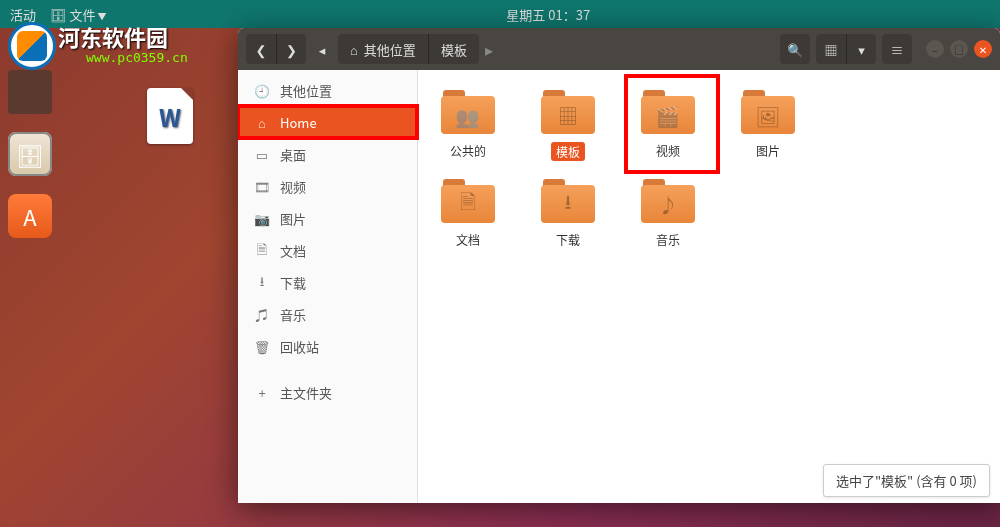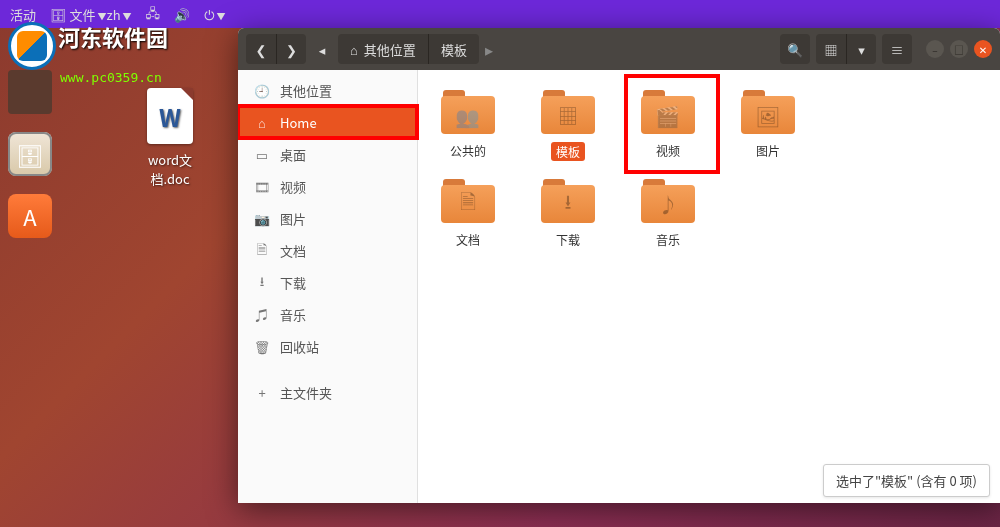--- a/index.html
+++ b/index.html
@@ -1,28 +1,28 @@
 <!DOCTYPE html>
 <html><head>
 <meta charset="utf-8">
 <style>
 * { margin: 0; padding: 0; box-sizing: border-box; font-family: "Noto Sans CJK SC", "Ubuntu", sans-serif; }
 body { width: 1000px; height: 527px; background: linear-gradient(135deg, #8b3a2e 0%, #a04530 30%, #8b2e52 70%, #6b2545 100%); overflow: hidden; position: relative; }
 
-.topbar { height: 28px; background: #6d28d9; color: #ddd; display: flex; align-items: center; padding: 0 10px; font-size: 13px; }
+.topbar { height: 28px; background: #0f766e; color: #ddd; display: flex; align-items: center; padding: 0 10px; font-size: 13px; }
 .topbar-left { display: flex; gap: 14px; align-items: center; }
 .topbar-center { flex: 1; text-align: center; }
 .topbar-right { display: flex; gap: 14px; align-items: center; }
 .drop-arrow { font-size: 9px; margin-left: 2px; }
 
 .watermark { position: absolute; top: 22px; left: 8px; z-index: 5; pointer-events: none; }
 .logo-circle { width: 48px; height: 48px; border-radius: 50%; border: 3px solid #0b6fb8; background: #fff; display: flex; align-items: center; justify-content: center; position: relative; overflow: hidden; }
 .logo-inner { width: 30px; height: 30px; background: linear-gradient(135deg, #ff8c00 50%, #0b6fb8 50%); border-radius: 6px; }
 .wm-text { color: #fff; font-size: 22px; font-weight: bold; text-shadow: 1px 1px 2px #000; position: absolute; left: 50px; top: -2px; white-space: nowrap; }
-.wm-url { color: #7fff00; font-size: 13px; position: absolute; left: 52px; top: 28px; white-space: nowrap; font-family: monospace; margin-top: 20px; }
+.wm-url { color: #7fff00; font-size: 13px; position: absolute; left: 78px; top: 28px; white-space: nowrap; font-family: monospace; }
 
 .dock { position: absolute; left: 0; top: 70px; width: 60px; display: flex; flex-direction: column; gap: 18px; align-items: center; }
 .dock-item { width: 44px; height: 44px; border-radius: 8px; display: flex; align-items: center; justify-content: center; font-size: 22px; color: #fff; position: relative; }
 .dock-files { background: linear-gradient(#f0e6d8, #d8c8a8); box-shadow: inset 0 0 0 2px #888; }
 .dock-soft { background: linear-gradient(#ff7b3a, #e65a1a); }
 
 .desktop-icon { position: absolute; top: 88px; left: 130px; width: 80px; text-align: center; color: #fff; font-size: 13px; text-shadow: 1px 1px 2px rgba(0,0,0,0.6); }
 .doc-icon { width: 46px; height: 56px; margin: 0 auto 6px; background: #fff; border-radius: 4px; display: flex; align-items: center; justify-content: center; font-size: 24px; font-weight: bold; color: #2b5797; box-shadow: 0 1px 3px rgba(0,0,0,0.4); position: relative; }
 .doc-icon::before { content: ""; position: absolute; top: 0; right: 0; border-style: solid; border-width: 0 12px 12px 0; border-color: transparent #8b3a2e transparent transparent; }
 
@@ -60,45 +60,39 @@
 .status { position: absolute; right: 10px; bottom: 6px; background: #fff; border: 1px solid #ccc; padding: 6px 12px; font-size: 13px; color: #444; border-radius: 3px; box-shadow: 0 1px 3px rgba(0,0,0,0.1); }
 </style>
 </head>
 <body>
 
 <div class="topbar">
   <div class="topbar-left">
     <span>活动</span>
     <span><span>🗄</span> <span>文件</span><span class="drop-arrow">▼</span></span>
   </div>
-  <div class="topbar-right">
-    <span><span>zh</span><span class="drop-arrow">▼</span></span>
-    <span>🖧</span>
-    <span>🔊</span>
-    <span>⏻<span class="drop-arrow">▼</span></span>
-  </div>
+  <div class="topbar-center">星期五 01：37</div>
 </div>
 
 <div class="watermark">
   <div class="logo-circle">
       <div class="logo-inner"></div>
     </div>
   <div class="wm-text">河东软件园</div>
   <div class="wm-url">www.pc0359.cn</div>
 </div>
 
 <div class="dock">
   <div class="dock-item" style="background:#5a3a2e;border-radius:4px;"></div>
   <div class="dock-item dock-files">🗄</div>
   <div class="dock-item dock-soft">A</div>
 </div>
 
 <div class="desktop-icon">
   <div class="doc-icon">W</div>
-  <div>word文档.doc</div>
 </div>
 
 <div class="fm-window">
   <div class="fm-header">
     <div class="hdr-btn-group">
       <div class="hdr-btn">❮</div>
       <div class="hdr-btn">❯</div>
     </div>
     <div class="hdr-btn" style="width:20px;background:transparent;">◂</div>
     <div class="hdr-btn-group">

